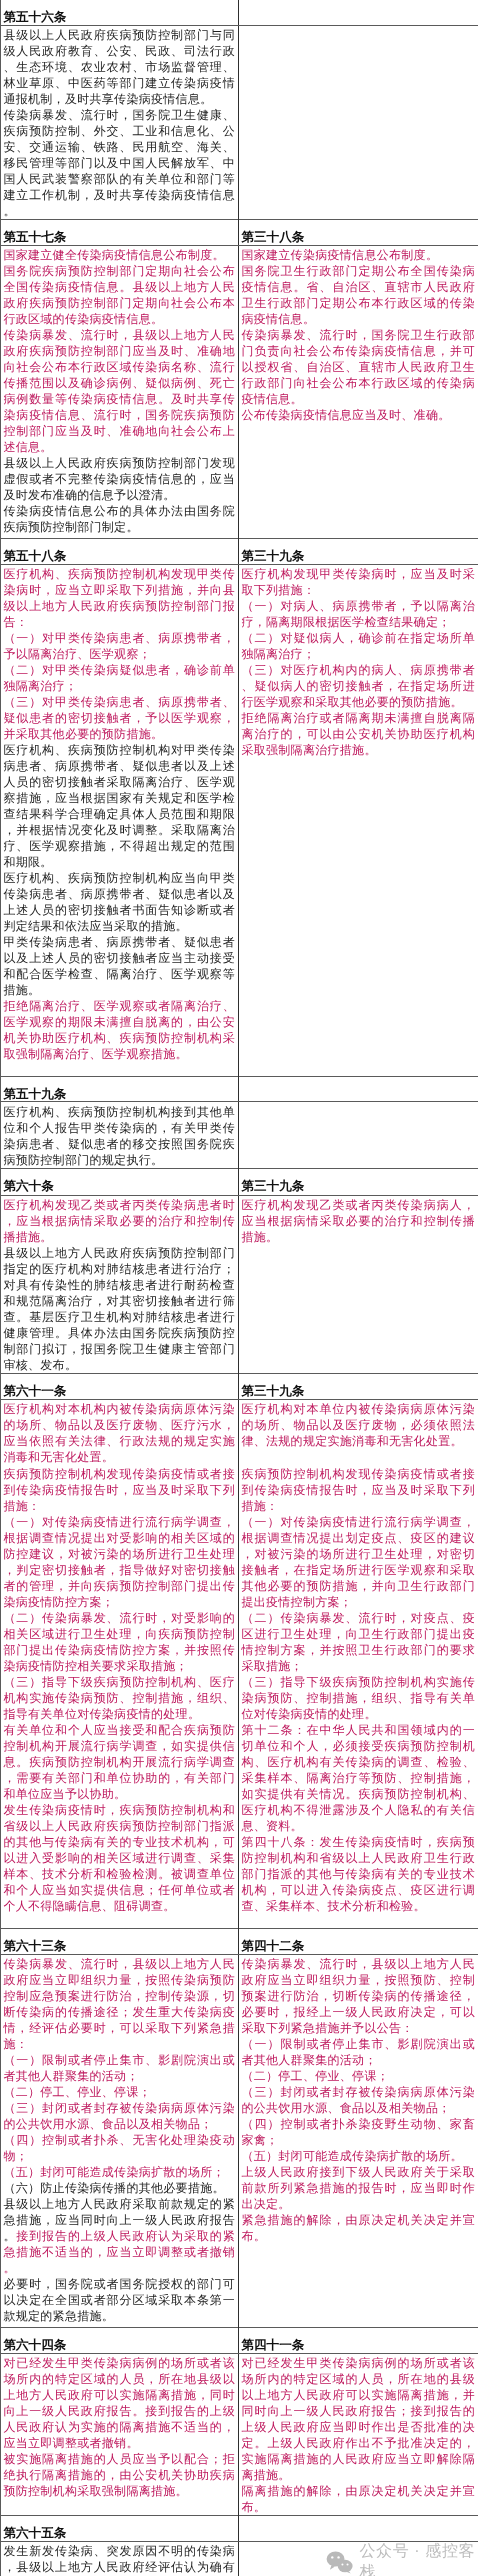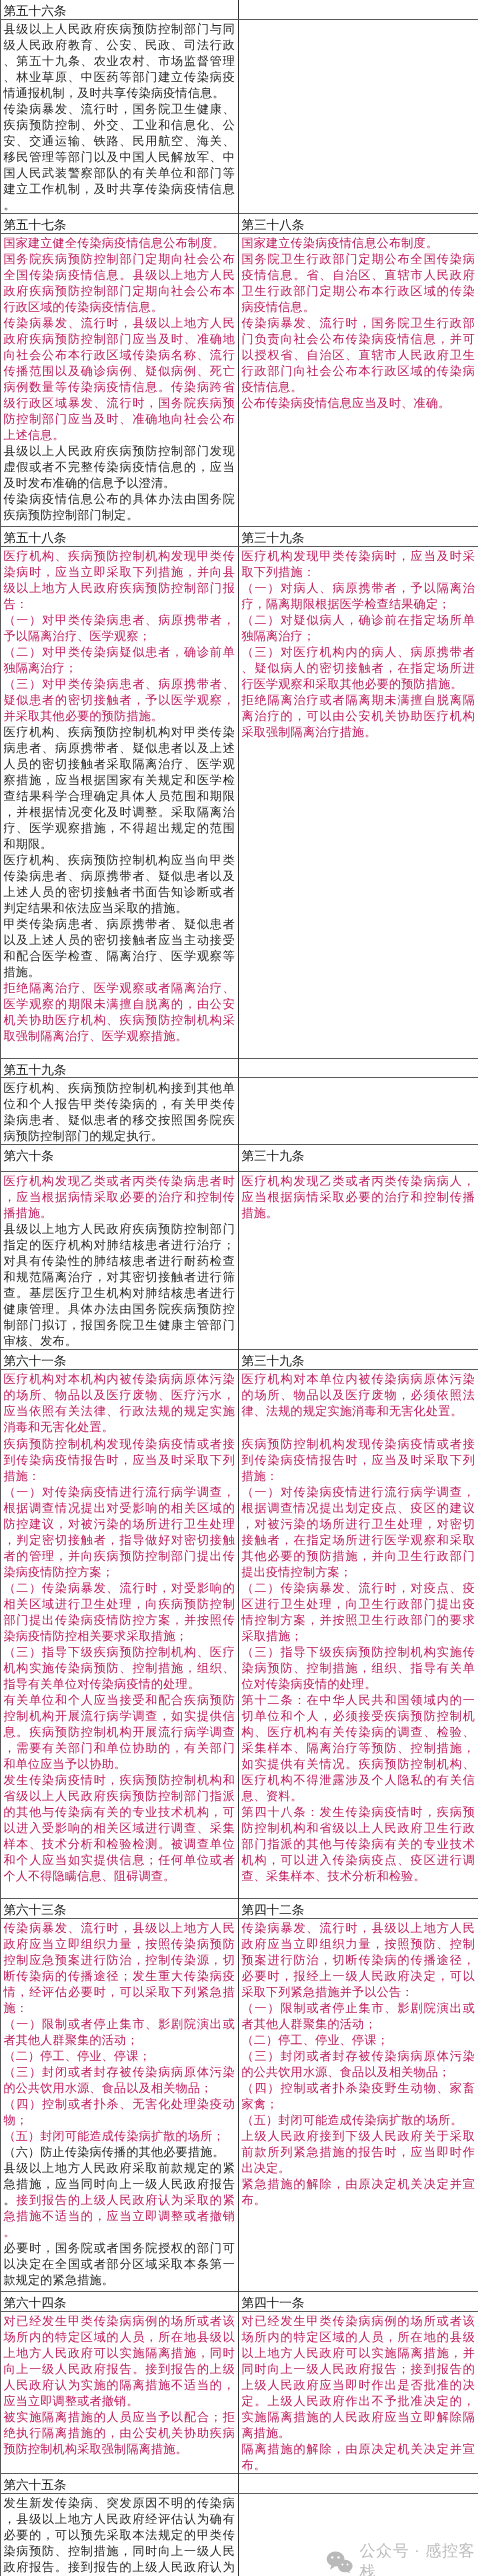--- a/index.html
+++ b/index.html
@@ -3,21 +3,21 @@
 <meta charset="utf-8">
 <style>
   html,body{margin:0;padding:0;background:#ffffff;}
   body{width:479px;font-family:"Liberation Serif","DejaVu Serif",serif;}
   .doc{position:relative;width:479px;height:2576px;background:#fff;overflow:hidden;}
   table{width:479px;border-collapse:collapse;table-layout:fixed;
         border-left:1.2px solid #5a5a5a;border-right:1.2px solid #5a5a5a;
         border-bottom:1.8px solid #161616;}
   td{vertical-align:top;overflow:hidden;padding:0 3px 0 2.4px;}
   td.lc{border-right:1.2px solid #2e2e2e;}
-  tr.hrow td{font-weight:normal;font-size:12.6px;line-height:13.8px;padding-top:5px;
+  tr.hrow td{font-weight:bold;font-size:12.6px;line-height:13.8px;padding-top:11px;
              border-top:1.2px solid #5a5a5a;border-bottom:1.2px solid #5a5a5a;color:#111;}
   tr.hrow.first td{border-top:none;}
   tr.brow td{font-size:12px;line-height:16px;text-align:justify;letter-spacing:0.3px;
              padding-top:1.2px;}
   p{margin:0;word-break:break-all;line-break:anywhere;}
   .red{color:#be185d;}
   .blk{color:#1e1e1e;}
   .watermark{position:absolute;left:326px;top:2541px;width:150px;display:flex;
              align-items:center;gap:6px;color:#bdbdbd;font-size:16px;
              letter-spacing:0.6px;font-family:"Liberation Sans","DejaVu Sans",sans-serif;}
@@ -31,34 +31,34 @@
         <col style="width:238px">
         <col style="width:240px">
       </colgroup>
     <tbody id="tbody">
         <tr class="hrow first" style="height: 15.6px;">
           <td class="lc">第五十六条</td>
           <td class="rc"></td>
         </tr>
         <tr class="brow" style="height: 192px;">
           <td class="lc">
-            <p><span class="blk">县级以上人民政府疾病预防控制部门与同级人民政府教育、公安、民政、司法行政、第五十九条、农业农村、市场监督管理、林业草原、中医药等部门建立传染病疫情通报机制，及时共享传染病疫情信息。</span></p>
+            <p><span class="blk">县级以上人民政府疾病预防控制部门与同级人民政府教育、公安、民政、司法行政、生态环境、农业农村、市场监督管理、林业草原、中医药等部门建立传染病疫情通报机制，及时共享传染病疫情信息。</span></p>
             <p><span class="blk">传染病暴发、流行时，国务院卫生健康、疾病预防控制、外交、工业和信息化、公安、交通运输、铁路、民用航空、海关、移民管理等部门以及中国人民解放军、中国人民武装警察部队的有关单位和部门等建立工作机制，及时共享传染病疫情信息。</span></p>
           </td>
           <td class="rc"></td>
         </tr>
         <tr class="hrow" style="height: 16px;">
           <td class="lc">第五十七条</td>
           <td class="rc">第三十八条</td>
         </tr>
         <tr class="brow" style="height: 293px;">
           <td class="lc">
             <p><span class="red">国家建立健全传染病疫情信息公布制度。</span></p>
             <p><span class="red">国务院疾病预防控制部门定期向社会公布全国传染病疫情信息。县级以上地方人民政府疾病预防控制部门定期向社会公布本行政区域的传染病疫情信息。</span></p>
-            <p><span class="red">传染病暴发、流行时，县级以上地方人民政府疾病预防控制部门应当及时、准确地向社会公布本行政区域传染病名称、流行传播范围以及确诊病例、疑似病例、死亡病例数量等传染病疫情信息。传染病跨省级行政区域暴发、流行时，国务院疾病预防控制部门应当及时、准确地向社会公布上述信息。</span></p>
+            <p><span class="red">传染病暴发、流行时，县级以上地方人民政府疾病预防控制部门应当及时、准确地向社会公布本行政区域传染病名称、流行传播范围以及确诊病例、疑似病例、死亡病例数量等传染病疫情信息。及时共享传染病疫情信息、流行时，国务院疾病预防控制部门应当及时、准确地向社会公布上述信息。</span></p>
             <p><span class="blk">县级以上人民政府疾病预防控制部门发现虚假或者不完整传染病疫情信息的，应当及时发布准确的信息予以澄清。</span></p>
             <p><span class="blk">传染病疫情信息公布的具体办法由国务院疾病预防控制部门制定。</span></p>
           </td>
           <td class="rc">
             <p><span class="red">国家建立传染病疫情信息公布制度。</span></p>
             <p><span class="red">国务院卫生行政部门定期公布全国传染病疫情信息。省、自治区、直辖市人民政府卫生行政部门定期公布本行政区域的传染病疫情信息。</span></p>
             <p><span class="red">传染病暴发、流行时，国务院卫生行政部门负责向社会公布传染病疫情信息，并可以授权省、自治区、直辖市人民政府卫生行政部门向社会公布本行政区域的传染病疫情信息。</span></p>
             <p><span class="red">公布传染病疫情信息应当及时、准确。</span></p>
           </td>
         </tr>

